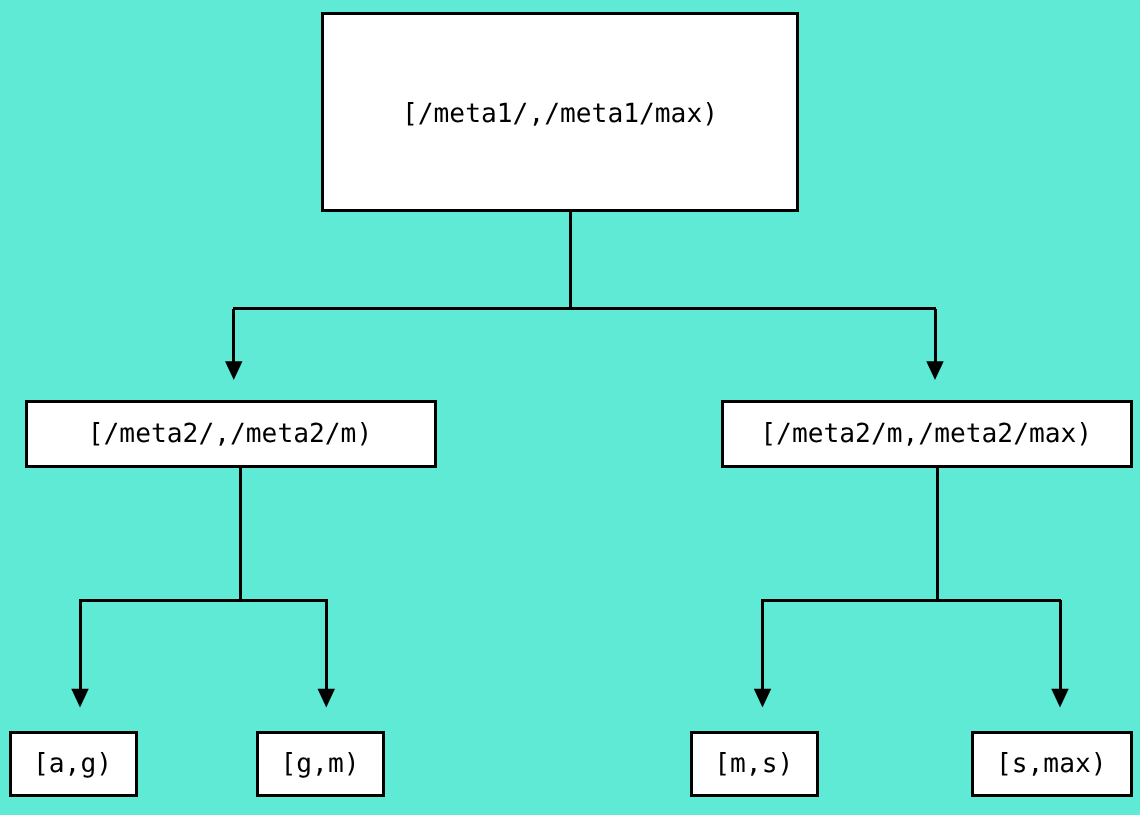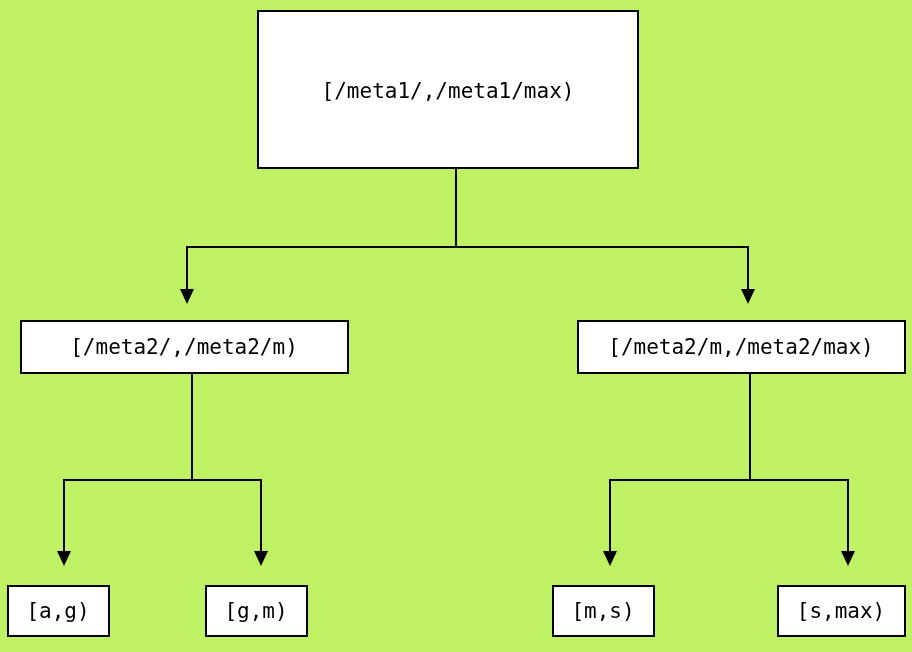--- a/index.html
+++ b/index.html
@@ -10,21 +10,21 @@
   body {
     width: 912px;
     height: 652px;
     font-family: "DejaVu Sans Mono", "Liberation Mono", monospace;
     overflow: hidden;
   }
   #diagram-root {
     position: relative;
     width: 912px;
     height: 652px;
-    background: #bef264;
+    background: #5eead4;
   }
   svg#tree-svg {
     display: block;
     width: 912px;
     height: 652px;
   }
   .node-box {
     fill: #ffffff;
     stroke: #000000;
     stroke-width: 2.4;

